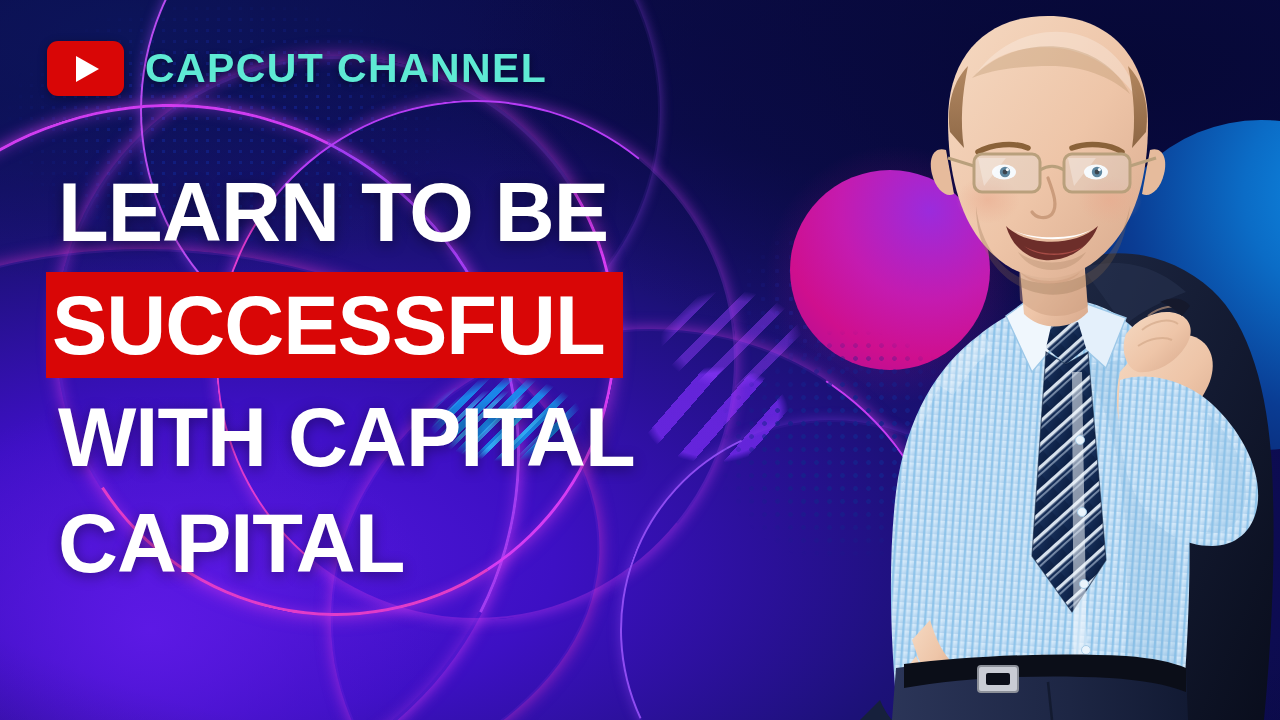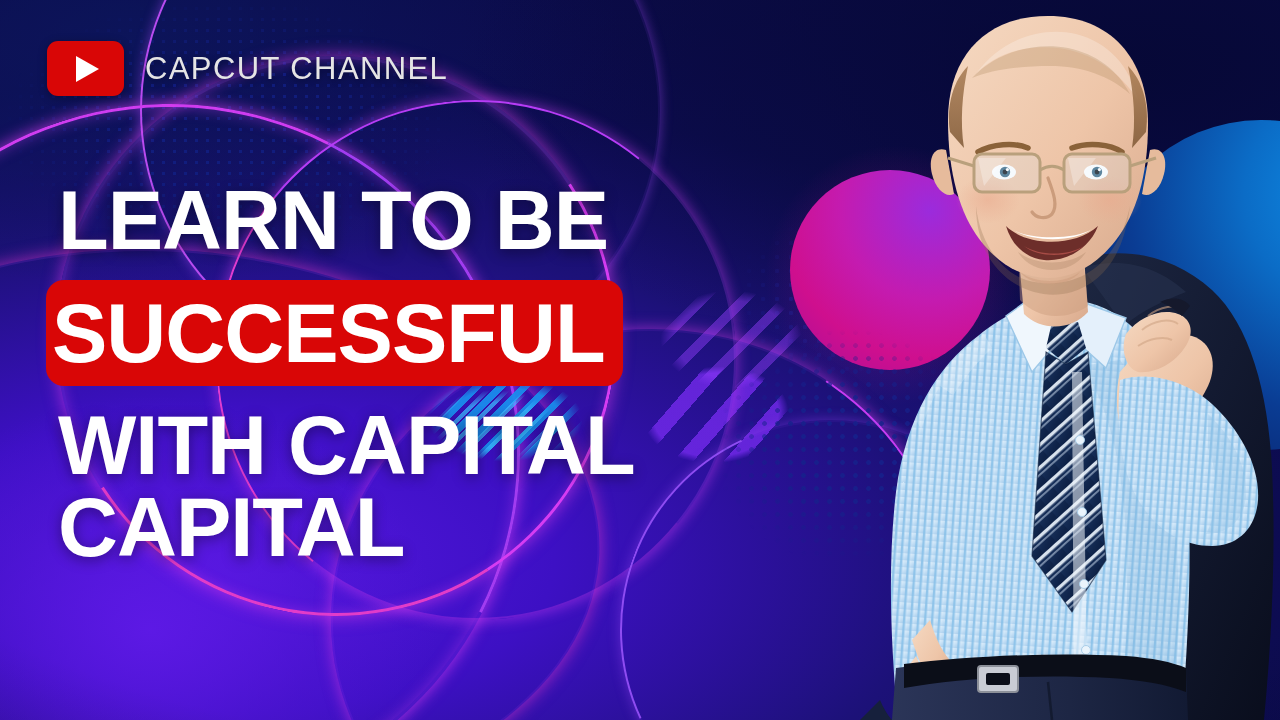--- a/index.html
+++ b/index.html
@@ -185,31 +185,31 @@
     box-shadow:0 2px 10px rgba(0,0,0,.32);
   }
   .yt-tri{
     width:0; height:0;
     border-top:13px solid transparent;
     border-bottom:13px solid transparent;
     border-left:23px solid #ffffff;
     margin-left:4px;
   }
   .channel-name{
-    color:#e5e5e5;
-    font-size:31px;
-    font-weight:normal;
+    color:#5eead4;
+    font-size:41px;
+    font-weight:bold;
     letter-spacing:1.4px;
     text-shadow:0 2px 7px rgba(0,0,0,.45);
     white-space:nowrap;
   }
 
   
   .headline{
-    position:absolute; left:58px; top:180px;
+    position:absolute; left:58px; top:172px;
     z-index:40;
     width:800px;
   }
   .hl-line{
     color:#ffffff;
     font-size:83px;
     line-height:.99;
     font-weight:bold;
     letter-spacing:-1px;
     text-shadow:0 3px 14px rgba(0,0,0,.40);
@@ -218,24 +218,23 @@
   }
   .hl-l1{ margin-bottom:18px; }
   .hl-highlight{
     display:inline-block;
     background:#d90606;
     color:#ffffff;
     padding:16px 18px 13px 6px;
     margin-left:-12px;
     line-height:.92;
     text-shadow:none;
-    border-radius:18px;
   }
   .hl-l3{ margin-top:19px; }
-  .hl-l4{ }
+  .hl-l4{ margin-top:24px; }
 
   
   .person{
     position:absolute; left:820px; top:0; width:470px; height:720px;
     z-index:30;
   }
   .person svg{ display:block; width:100%; height:100%; }
 </style>
 </head>
 <body>

